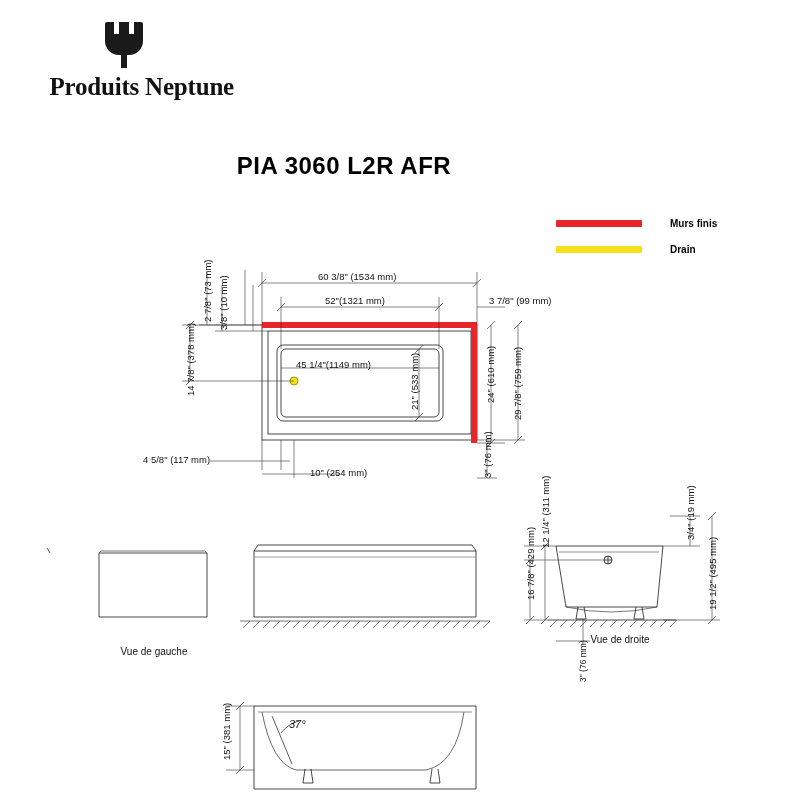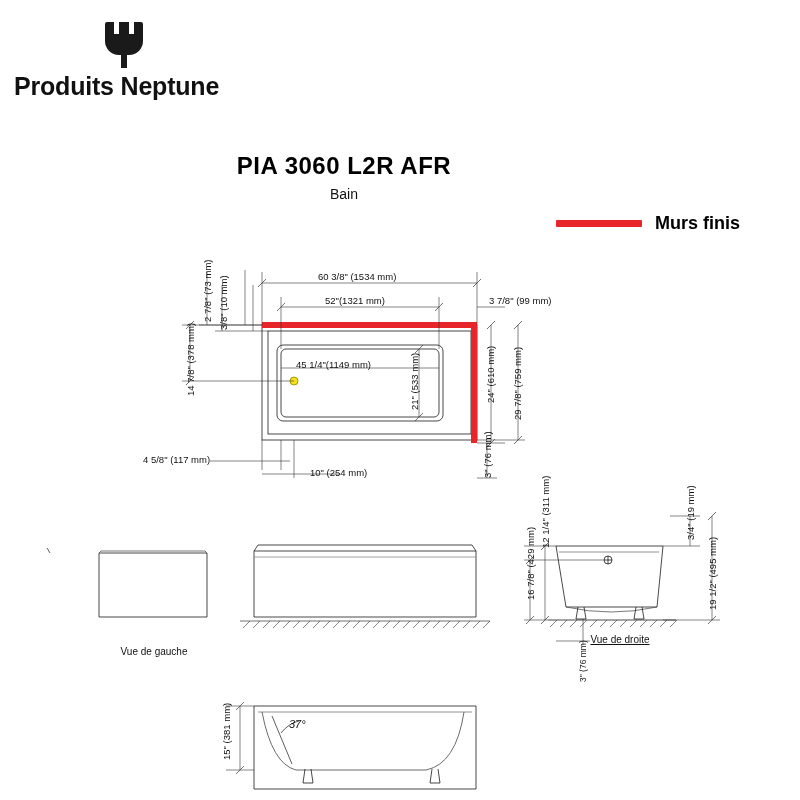--- a/index.html
+++ b/index.html
@@ -34,25 +34,25 @@
   }
   #logo-mark .notch-l {
     position: absolute; left: 9px; top: -2px; width: 5px; height: 14px;
     background: #ffffff;
   }
   #logo-mark .notch-r {
     position: absolute; left: 24px; top: -2px; width: 5px; height: 14px;
     background: #ffffff;
   }
   #logo-name {
-    font-family: Liberation Sans, sans-serif;
+    font-family: Liberation Serif, serif;
     font-size: 25px;
     font-weight: bold;
     letter-spacing: -0.2px;
-    text-align: left;
+    text-align: right;
     color: #111111;
     line-height: 1;
   }
   #logo-sub {
     text-align: center;
     font-size: 12.5px;
     letter-spacing: 1.6px;
     margin-top: 9px;
     color: #111111;
   }
@@ -63,21 +63,21 @@
     font-size: 24px; font-weight: bold; letter-spacing: 0.5px; color: #000;
   }
   #doc-subtitle { font-size: 14px; margin-top: 6px; color: #111; }
 
   
   #legend { left: 556px; top: 210px; width: 230px; }
   .legend-row { display: flex; align-items: center; height: 26px; }
   .legend-swatch { width: 86px; height: 7px; border-radius: 1px; }
   .legend-swatch.red { background: #e8252a; }
   .legend-swatch.yellow { background: #f5e01c; }
-  .legend-label { font-size: 18px; font-weight: bold; margin-left: 13px; }
+  .legend-label { font-size: 10px; font-weight: bold; margin-left: 28px; }
 
   
   .dim-txt {
     font-size: 9.5px;
     color: #111;
     white-space: nowrap;
     line-height: 1.15;
   }
   .dim-txt.small { font-size: 8.5px; }
   .vert {
@@ -97,27 +97,30 @@
     <div class="bar"></div>
     <div class="notch-l"></div>
     <div class="notch-r"></div>
     <div class="stem"></div>
   </div>
   <div id="logo-name">Produits Neptune</div>
 </div>
 
 <div class="abs" id="title-block">
   <div id="doc-title">PIA 3060 L2R AFR</div>
-  <div id="doc-subtitle">Bain</div>
 </div>
 
 <div class="abs" id="legend">
   <div class="legend-row">
     <div class="legend-swatch red"></div>
     <div class="legend-label">Murs finis</div>
+  </div>
+  <div class="legend-row">
+    <div class="legend-swatch yellow"></div>
+    <div class="legend-label">Drain</div>
   </div>
 </div>
 
 <svg id="svg-main" width="800" height="800">
   <g stroke="#1a1a1a" fill="none" stroke-width="0.8">
 
     <rect x="262" y="325" width="215" height="115"></rect>
 
     <rect x="268" y="331" width="203" height="103"></rect>
 
@@ -323,13 +326,13 @@
 <div class="abs dim-txt vert" style="left:541px; top:548px;">12 1/4" (311 mm)</div>
 <div class="abs dim-txt vert" style="left:686px; top:540px;">3/4" (19 mm)</div>
 <div class="abs dim-txt vert" style="left:708px; top:610px;">19 1/2" (495 mm)</div>
 <div class="abs dim-txt vert small" style="left:579px; top:682px;">3"
 (76 mm)</div>
 
 <div class="abs dim-txt vert" style="left:222px; top:760px;">15" (381 mm)</div>
 <div class="abs dim-txt" style="left:289px; top:718px; font-size:11px;font-style:italic;">37°</div>
 
 <div class="abs caption" style="left:99px; top:634px; width:110px;margin-top:12px;">Vue de gauche</div>
-<div class="abs caption" style="left:560px; top:634px; width:120px;text-decoration:underline;">Vue de droite</div>
+<div class="abs caption" style="left:560px; top:634px; width:120px;">Vue de droite</div>
 
 </body></html>

